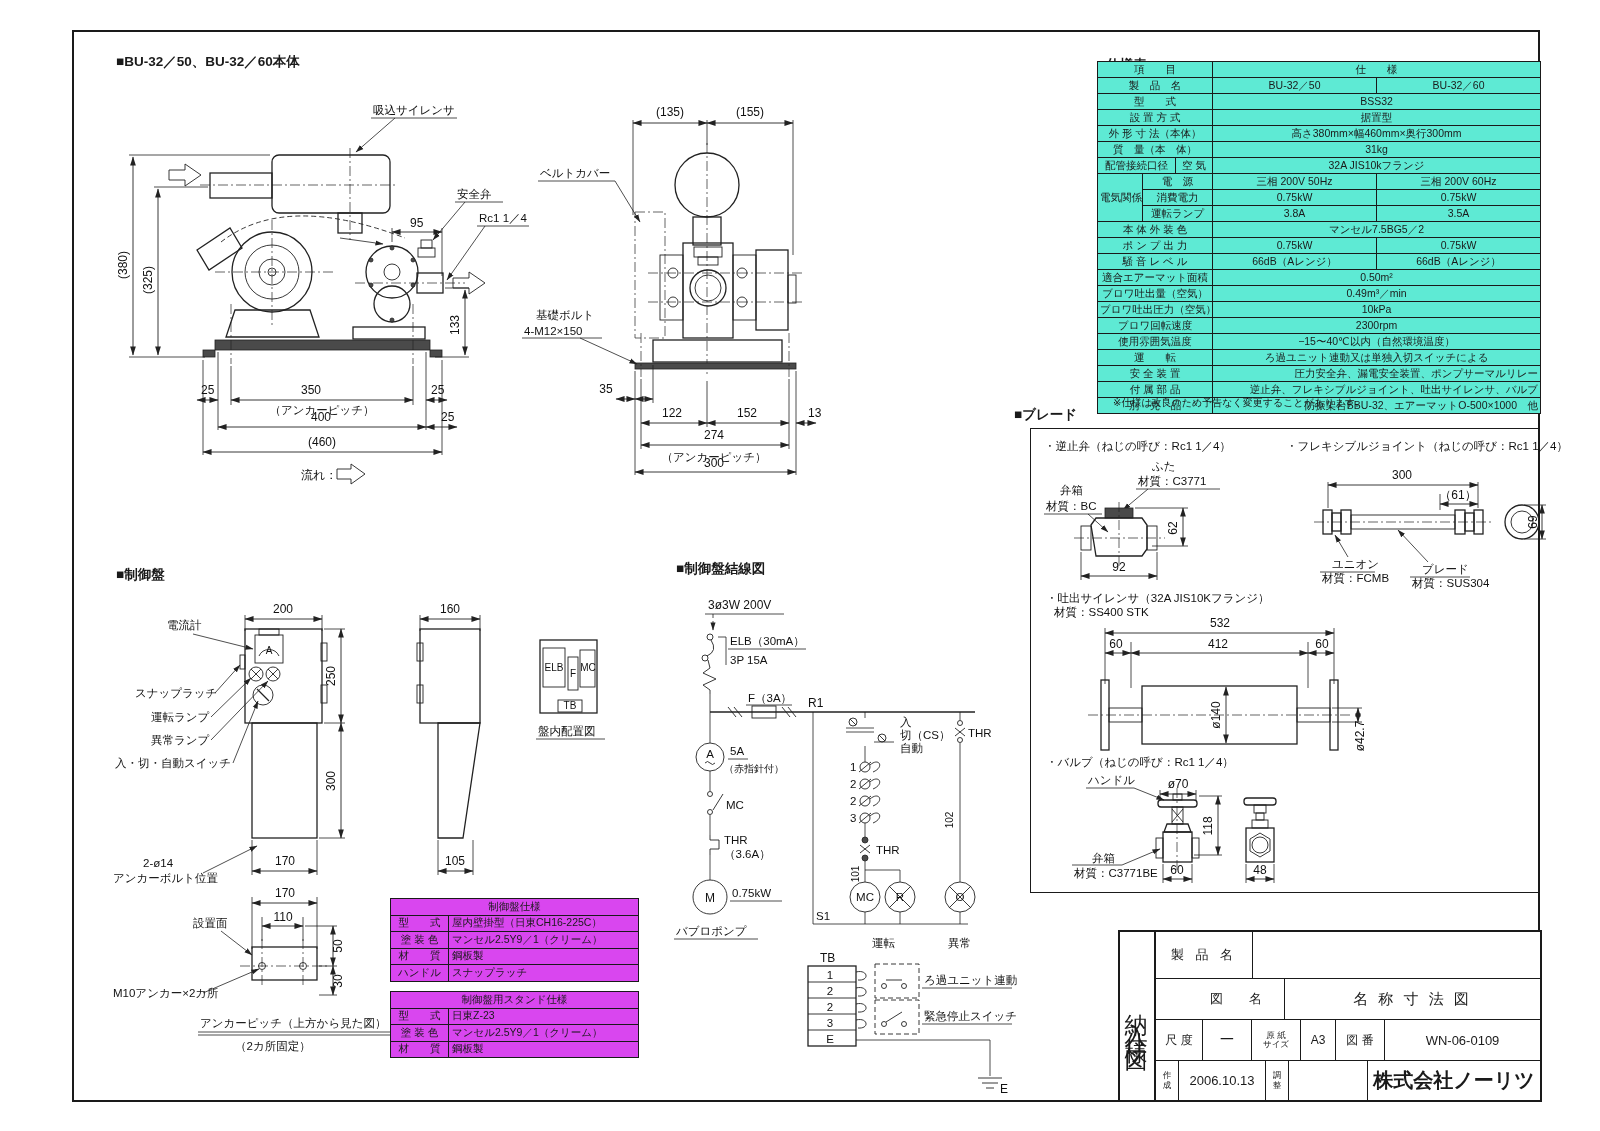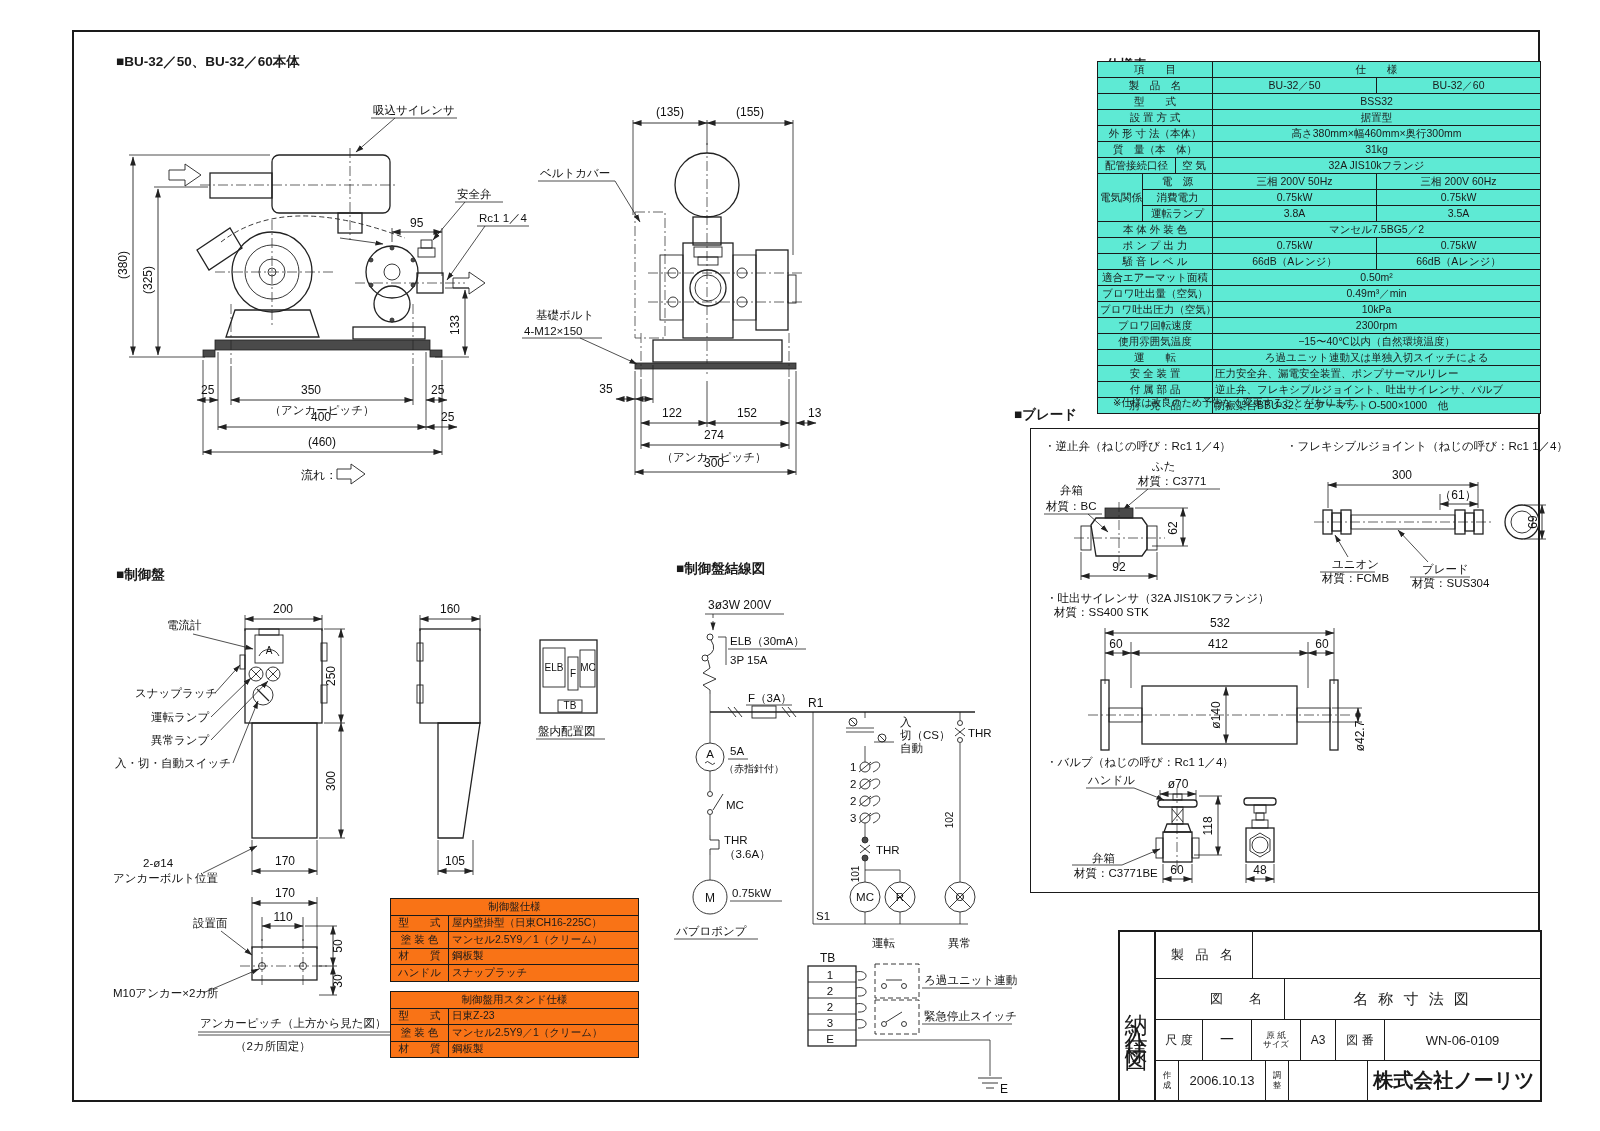--- a/index.html
+++ b/index.html
@@ -15,24 +15,24 @@
   .o2{stroke:#222;stroke-width:0.9;fill:none;}
   .fd{fill:#4a4a4a;stroke:#222;stroke-width:0.8;}
   .cl{stroke:#222;stroke-width:0.7;fill:none;stroke-dasharray:10 3 2 3;}
   .dsh{stroke:#222;stroke-width:0.9;fill:none;stroke-dasharray:5 3;}
   .tl{stroke:#222;stroke-width:0.8;fill:none;}
   .dm{stroke:#222;stroke-width:0.9;fill:none;marker-start:url(#arw);marker-end:url(#arw);}
   .ld{stroke:#222;stroke-width:0.8;fill:none;marker-end:url(#arw);}
   table.spec{border-collapse:collapse;table-layout:fixed;background:#5eead4;}
   table.spec td{border:1.2px solid #1a1a1a;font-size:10.5px;height:15px;line-height:1.05;
     padding:0 2px;text-align:center;white-space:nowrap;overflow:hidden;}
-  table.spec td.l{text-align:left;}
+  table.spec td.l{text-align:right;}
   .note{position:absolute;font-size:10px;white-space:nowrap;}
   .accbox{position:absolute;left:1030px;top:428px;width:508px;height:463px;border:1.6px solid #1a1a1a;}
-  table.pt{border-collapse:collapse;table-layout:fixed;background:#f97316;}
+  table.pt{border-collapse:collapse;table-layout:fixed;background:#d946ef;}
   table.pt td{border:1.2px solid #1a1a1a;font-size:10.5px;height:15.5px;padding:0 3px;white-space:nowrap;overflow:hidden;}
   table.pt td.c{text-align:center;}
   .tb{position:absolute;left:1118px;top:930px;width:420px;height:168px;border:2.5px solid #1a1a1a;display:flex;background:#fff;}
   .tb-v{width:34px;border-right:2px solid #1a1a1a;writing-mode:vertical-rl;text-orientation:upright;
         font-size:23px;letter-spacing:9px;display:flex;align-items:center;justify-content:center;padding-top:4px;}
   .tb-main{flex:1;display:flex;flex-direction:column;}
   .tb-r{display:flex;align-items:stretch;}
   .tb-r + .tb-r{border-top:1.6px solid #1a1a1a;}
   .tb-c{border-right:1.6px solid #1a1a1a;display:flex;align-items:center;justify-content:center;
         white-space:nowrap;overflow:hidden;}

